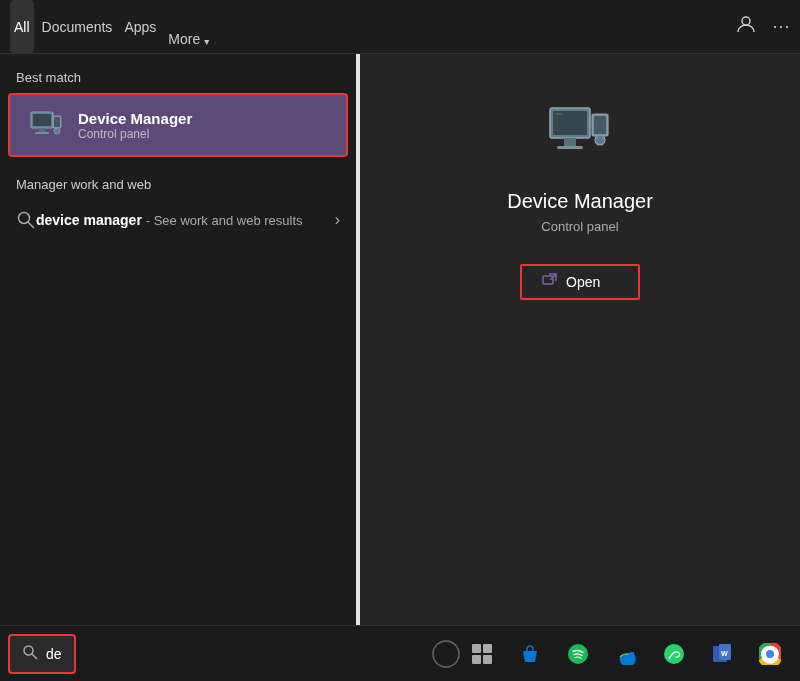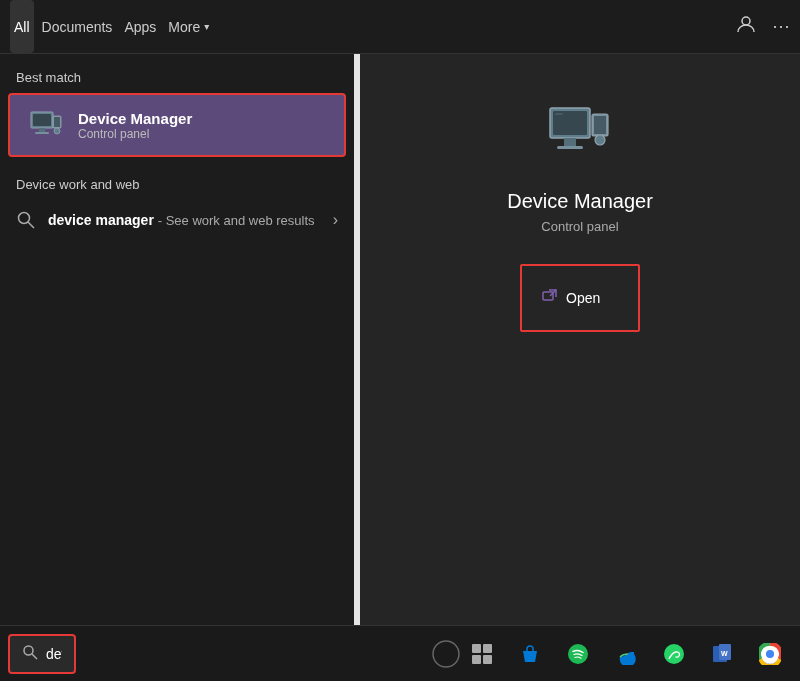--- a/index.html
+++ b/index.html
@@ -32,21 +32,21 @@
       display: flex;
       align-items: center;
     }
     .nav-tab.active {
       color: #fff;
       background: #333;
       font-weight: 500;
     }
     .nav-tab-more {
       display: flex;
-      align-items: center;
+      align-items: flex-end;
       gap: 4px;
     }
     .nav-tab-more .arrow {
       font-size: 10px;
     }
     .nav-right {
       margin-left: auto;
       display: flex;
       align-items: center;
       gap: 16px;
@@ -63,21 +63,21 @@
       display: flex;
       height: calc(681px - 54px - 56px);
     }
 
     
     .left-panel {
       width: 360px;
       background: #1c1c1c;
       padding: 16px 0;
       flex-shrink: 0;
-      border-right: 6px solid #e5e5e5;
+      border-right: 4px solid #e5e5e5;
     }
 
     .section-label {
       color: #ccc;
       font-size: 13px;
       padding: 0 16px 8px 16px;
       font-weight: 400;
     }
 
     
@@ -115,21 +115,20 @@
       color: #ccc;
       font-size: 13px;
       padding: 8px 16px;
       font-weight: 400;
     }
     .web-search-item {
       display: flex;
       align-items: center;
       padding: 10px 16px;
       cursor: pointer;
-      gap: 12px;
     }
     .web-search-text {
       flex: 1;
     }
     .web-search-text .query {
       color: #fff;
       font-size: 14px;
     }
     .web-search-text .query span {
       font-weight: 600;
@@ -164,21 +163,21 @@
     }
     .right-app-subtitle {
       color: #aaa;
       font-size: 13px;
       margin-bottom: 30px;
     }
     .open-button {
       display: flex;
       align-items: center;
       gap: 8px;
-      padding: 22px 20px;
+      padding: 6px 20px;
       background: transparent;
       border: 2px solid #e53935;
       color: #fff;
       font-size: 14px;
       cursor: pointer;
       border-radius: 2px;
       width: 120px;
     }
     .open-icon {
       color: #8060b0;
@@ -304,21 +303,21 @@
           <rect x="27" y="11" width="6" height="10" fill="#455A64"></rect>
           <circle cx="30" cy="25" r="3" fill="#607D8B" stroke="#90A4AE" stroke-width="0.8"></circle>
         </svg>
       </div>
       <div class="app-info">
         <div class="app-title">Device Manager</div>
         <div class="app-subtitle">Control panel</div>
       </div>
     </div>
 
-    <div class="search-web-label">Device work and web</div>
+    <div class="search-web-label">Manager work and web</div>
 
     <div class="web-search-item">
 
       <div style="width:20px;height:20px;flex-shrink:0;position:relative;">
         <svg width="20" height="20" viewBox="0 0 20 20" fill="none">
           <circle cx="8" cy="8" r="5.5" stroke="#aaa" stroke-width="1.5"></circle>
           <line x1="12" y1="12" x2="18" y2="18" stroke="#aaa" stroke-width="1.5"></line>
         </svg>
       </div>
       <div class="web-search-text">

